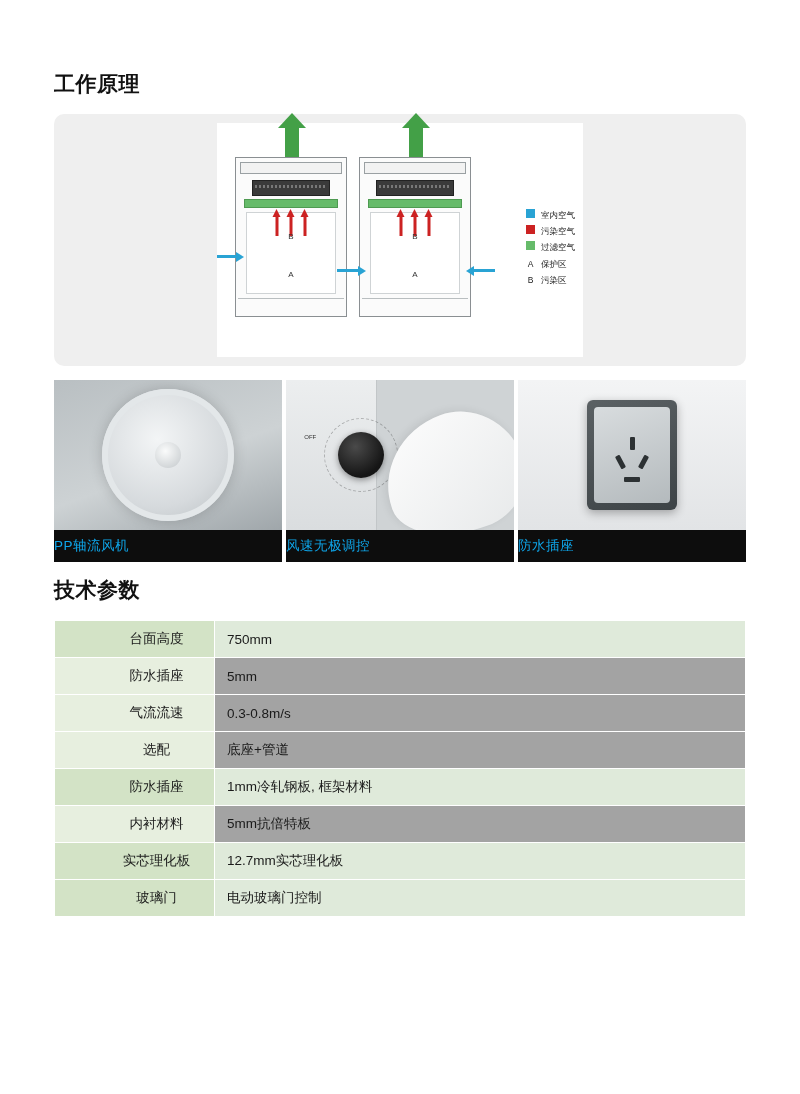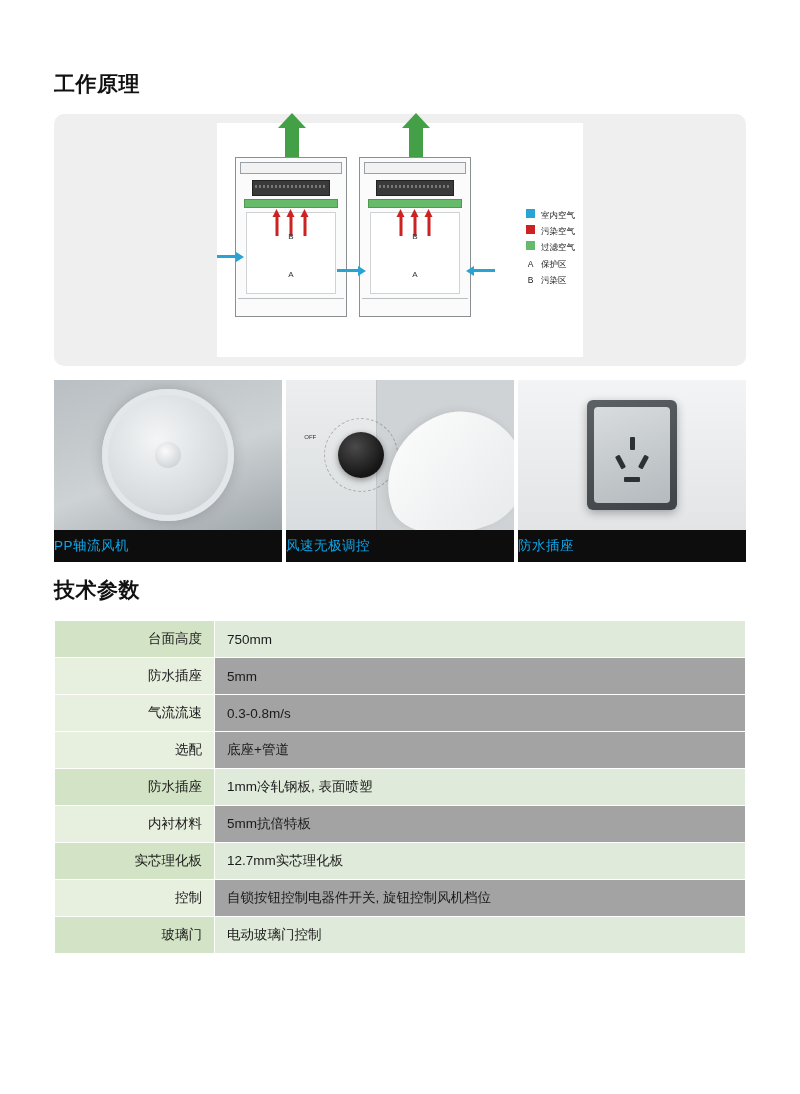--- a/index.html
+++ b/index.html
@@ -261,21 +261,21 @@
     font-size: 13.5px;
   }
   table.specs td {
     border: 1px solid #ffffff;
     padding: 9px 12px;
     vertical-align: middle;
     height: 32px;
   }
   table.specs td.k {
     width: 160px;
-    text-align: right;
+    text-align: center;
     padding-left: 56px;
     white-space: nowrap;
   }
   tr.odd td { background: #dce9d3; }
   tr.even td { background: #eef4e9; }
   tr.odd td.v, tr.even td.v { }
   tr.odd td.k { background: #d3e3c6; }
   tr.even td.k { background: #e7efdf; }
   tr.odd td.v { background: #dfeada; }
   tr.even td.v { background: #a3a3a3; }
@@ -410,34 +410,30 @@
         <tr class="even">
           <td class="k">气流流速</td>
           <td class="v">0.3-0.8m/s</td>
         </tr>
         <tr class="even">
           <td class="k">选配</td>
           <td class="v">底座+管道</td>
         </tr>
         <tr class="odd">
           <td class="k">防水插座</td>
-          <td class="v">1mm冷轧钢板, 表面喷塑</td>
+          <td class="v">1mm冷轧钢板, 框架材料</td>
         </tr>
         <tr class="even">
           <td class="k">内衬材料</td>
           <td class="v">5mm抗倍特板</td>
         </tr>
         <tr class="odd">
           <td class="k">实芯理化板</td>
           <td class="v">12.7mm实芯理化板</td>
         </tr>
-        <tr class="even">
-          <td class="k">控制</td>
-          <td class="v">自锁按钮控制电器件开关, 旋钮控制风机档位</td>
-        </tr>
         <tr class="odd">
           <td class="k">玻璃门</td>
           <td class="v">电动玻璃门控制</td>
         </tr>
       </tbody>
     </table>
   </div>
 
 </div>
 

